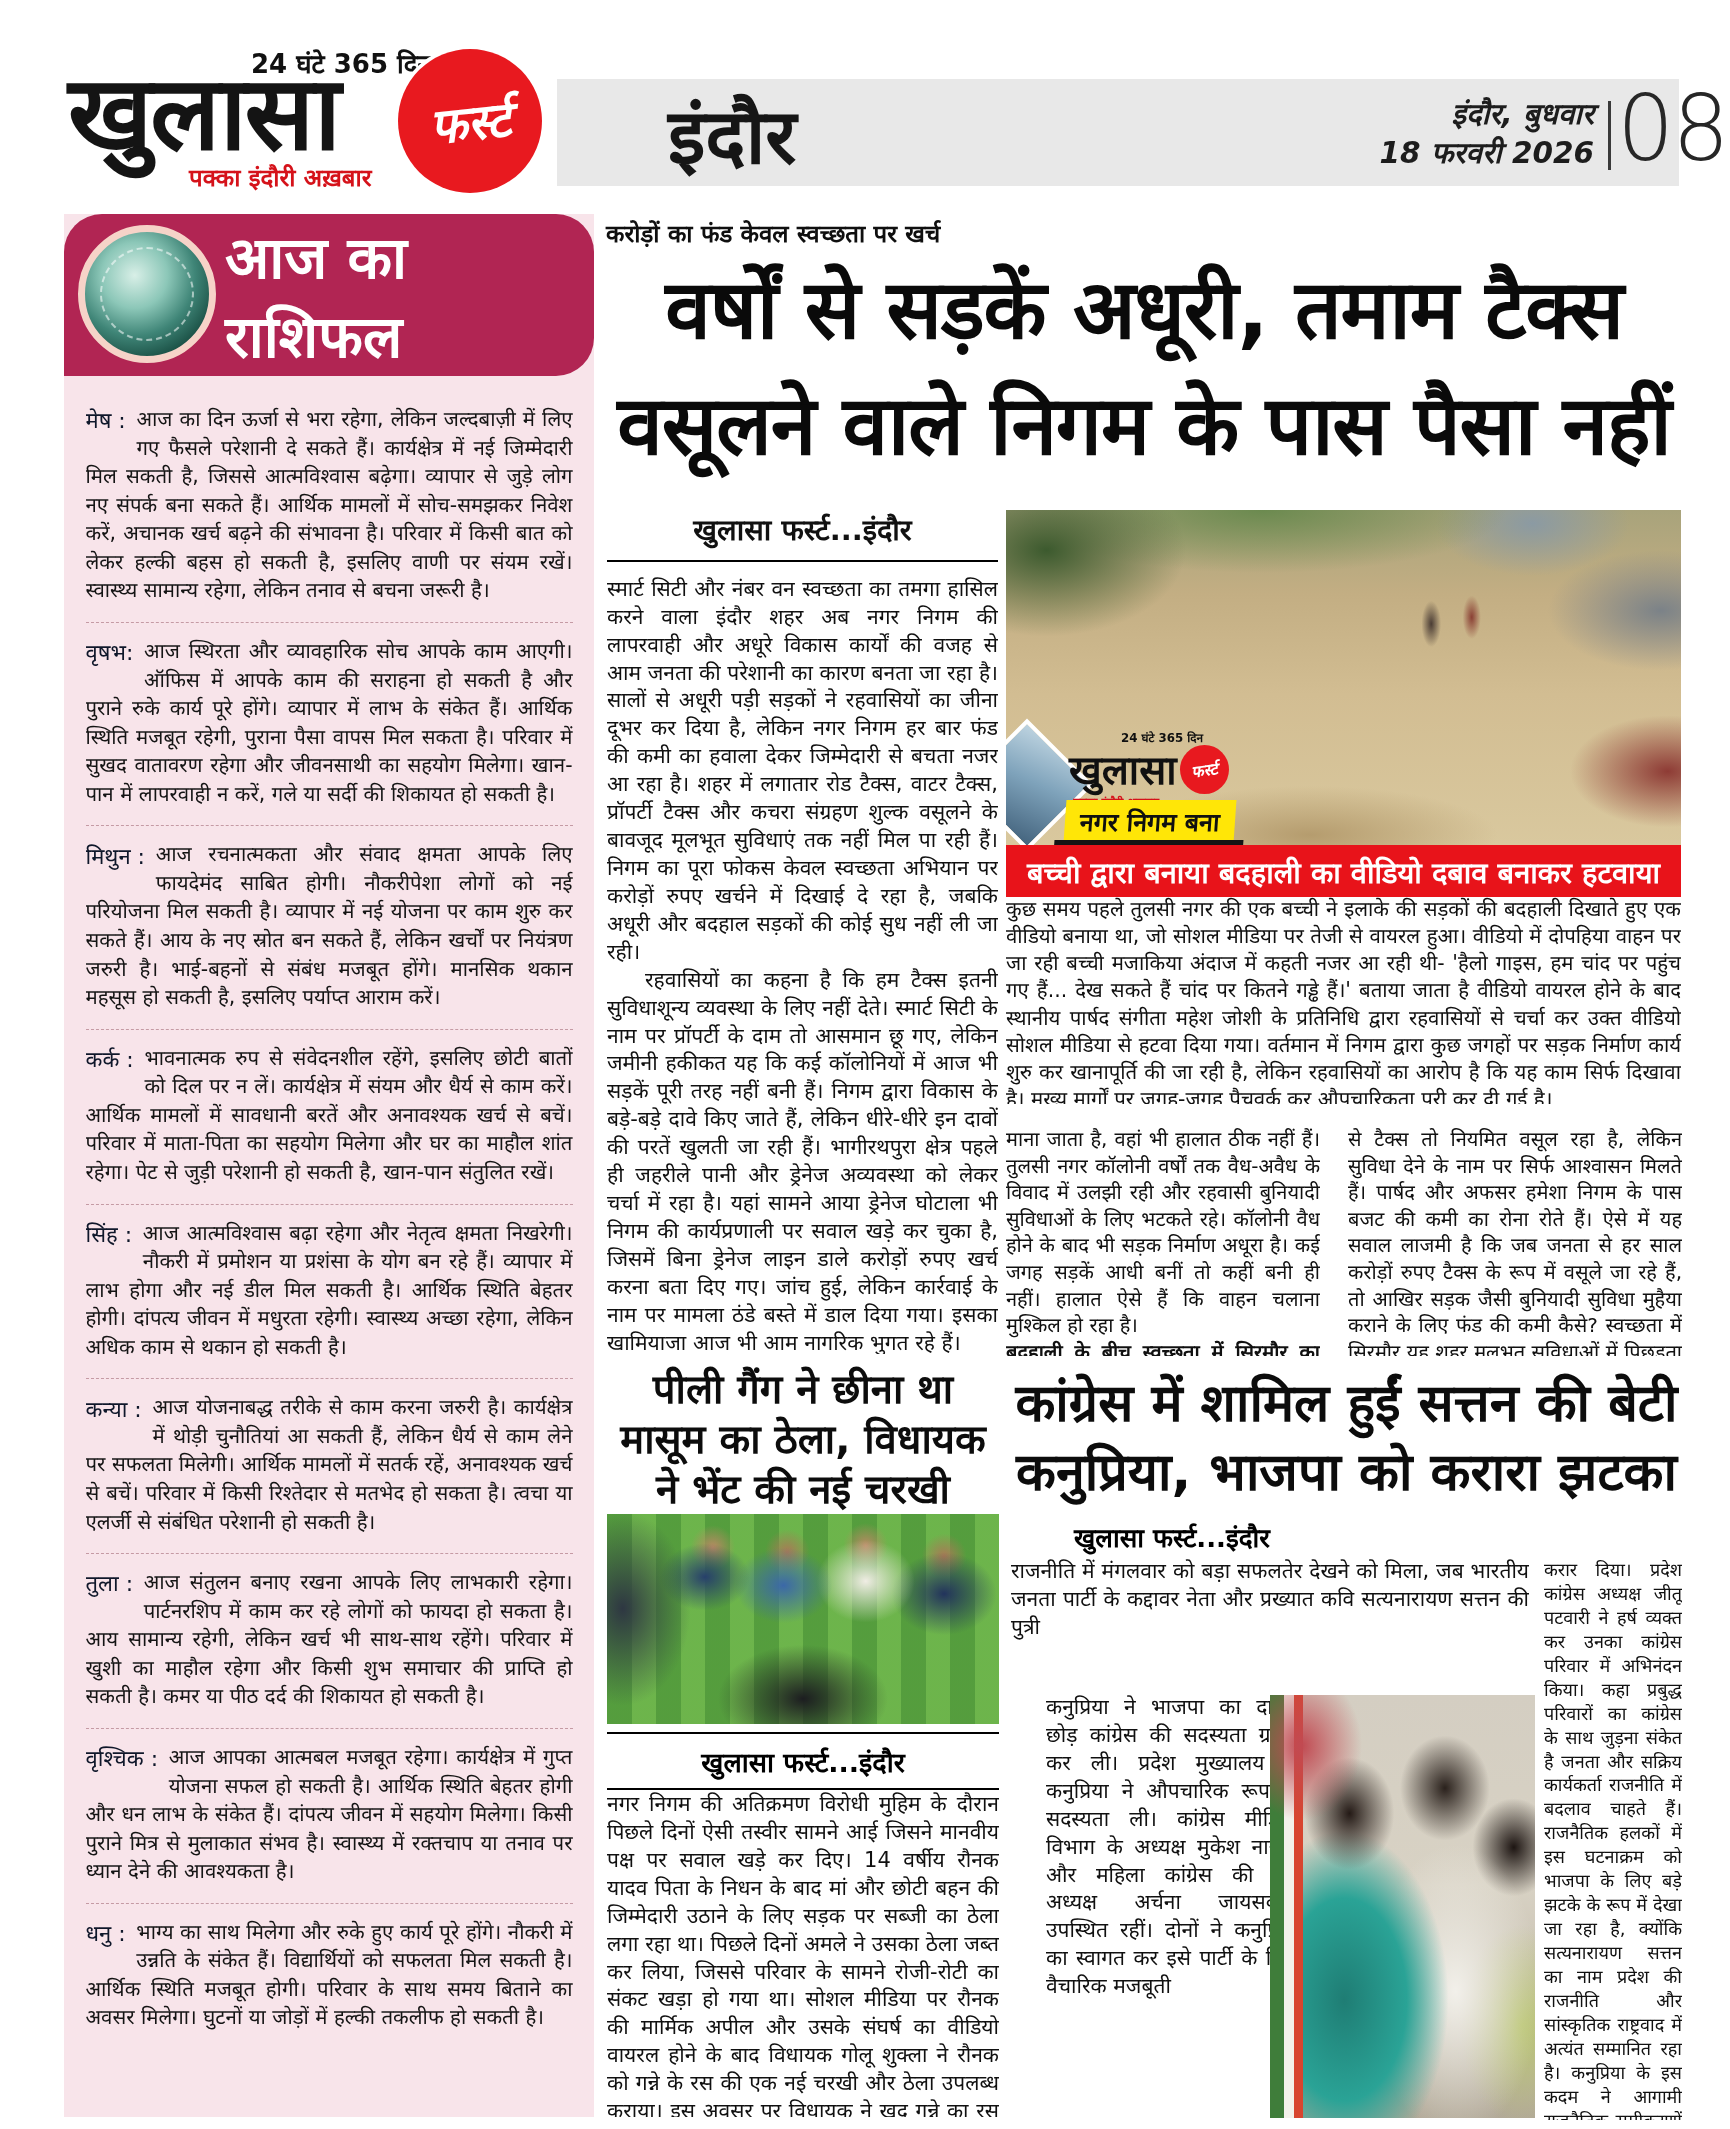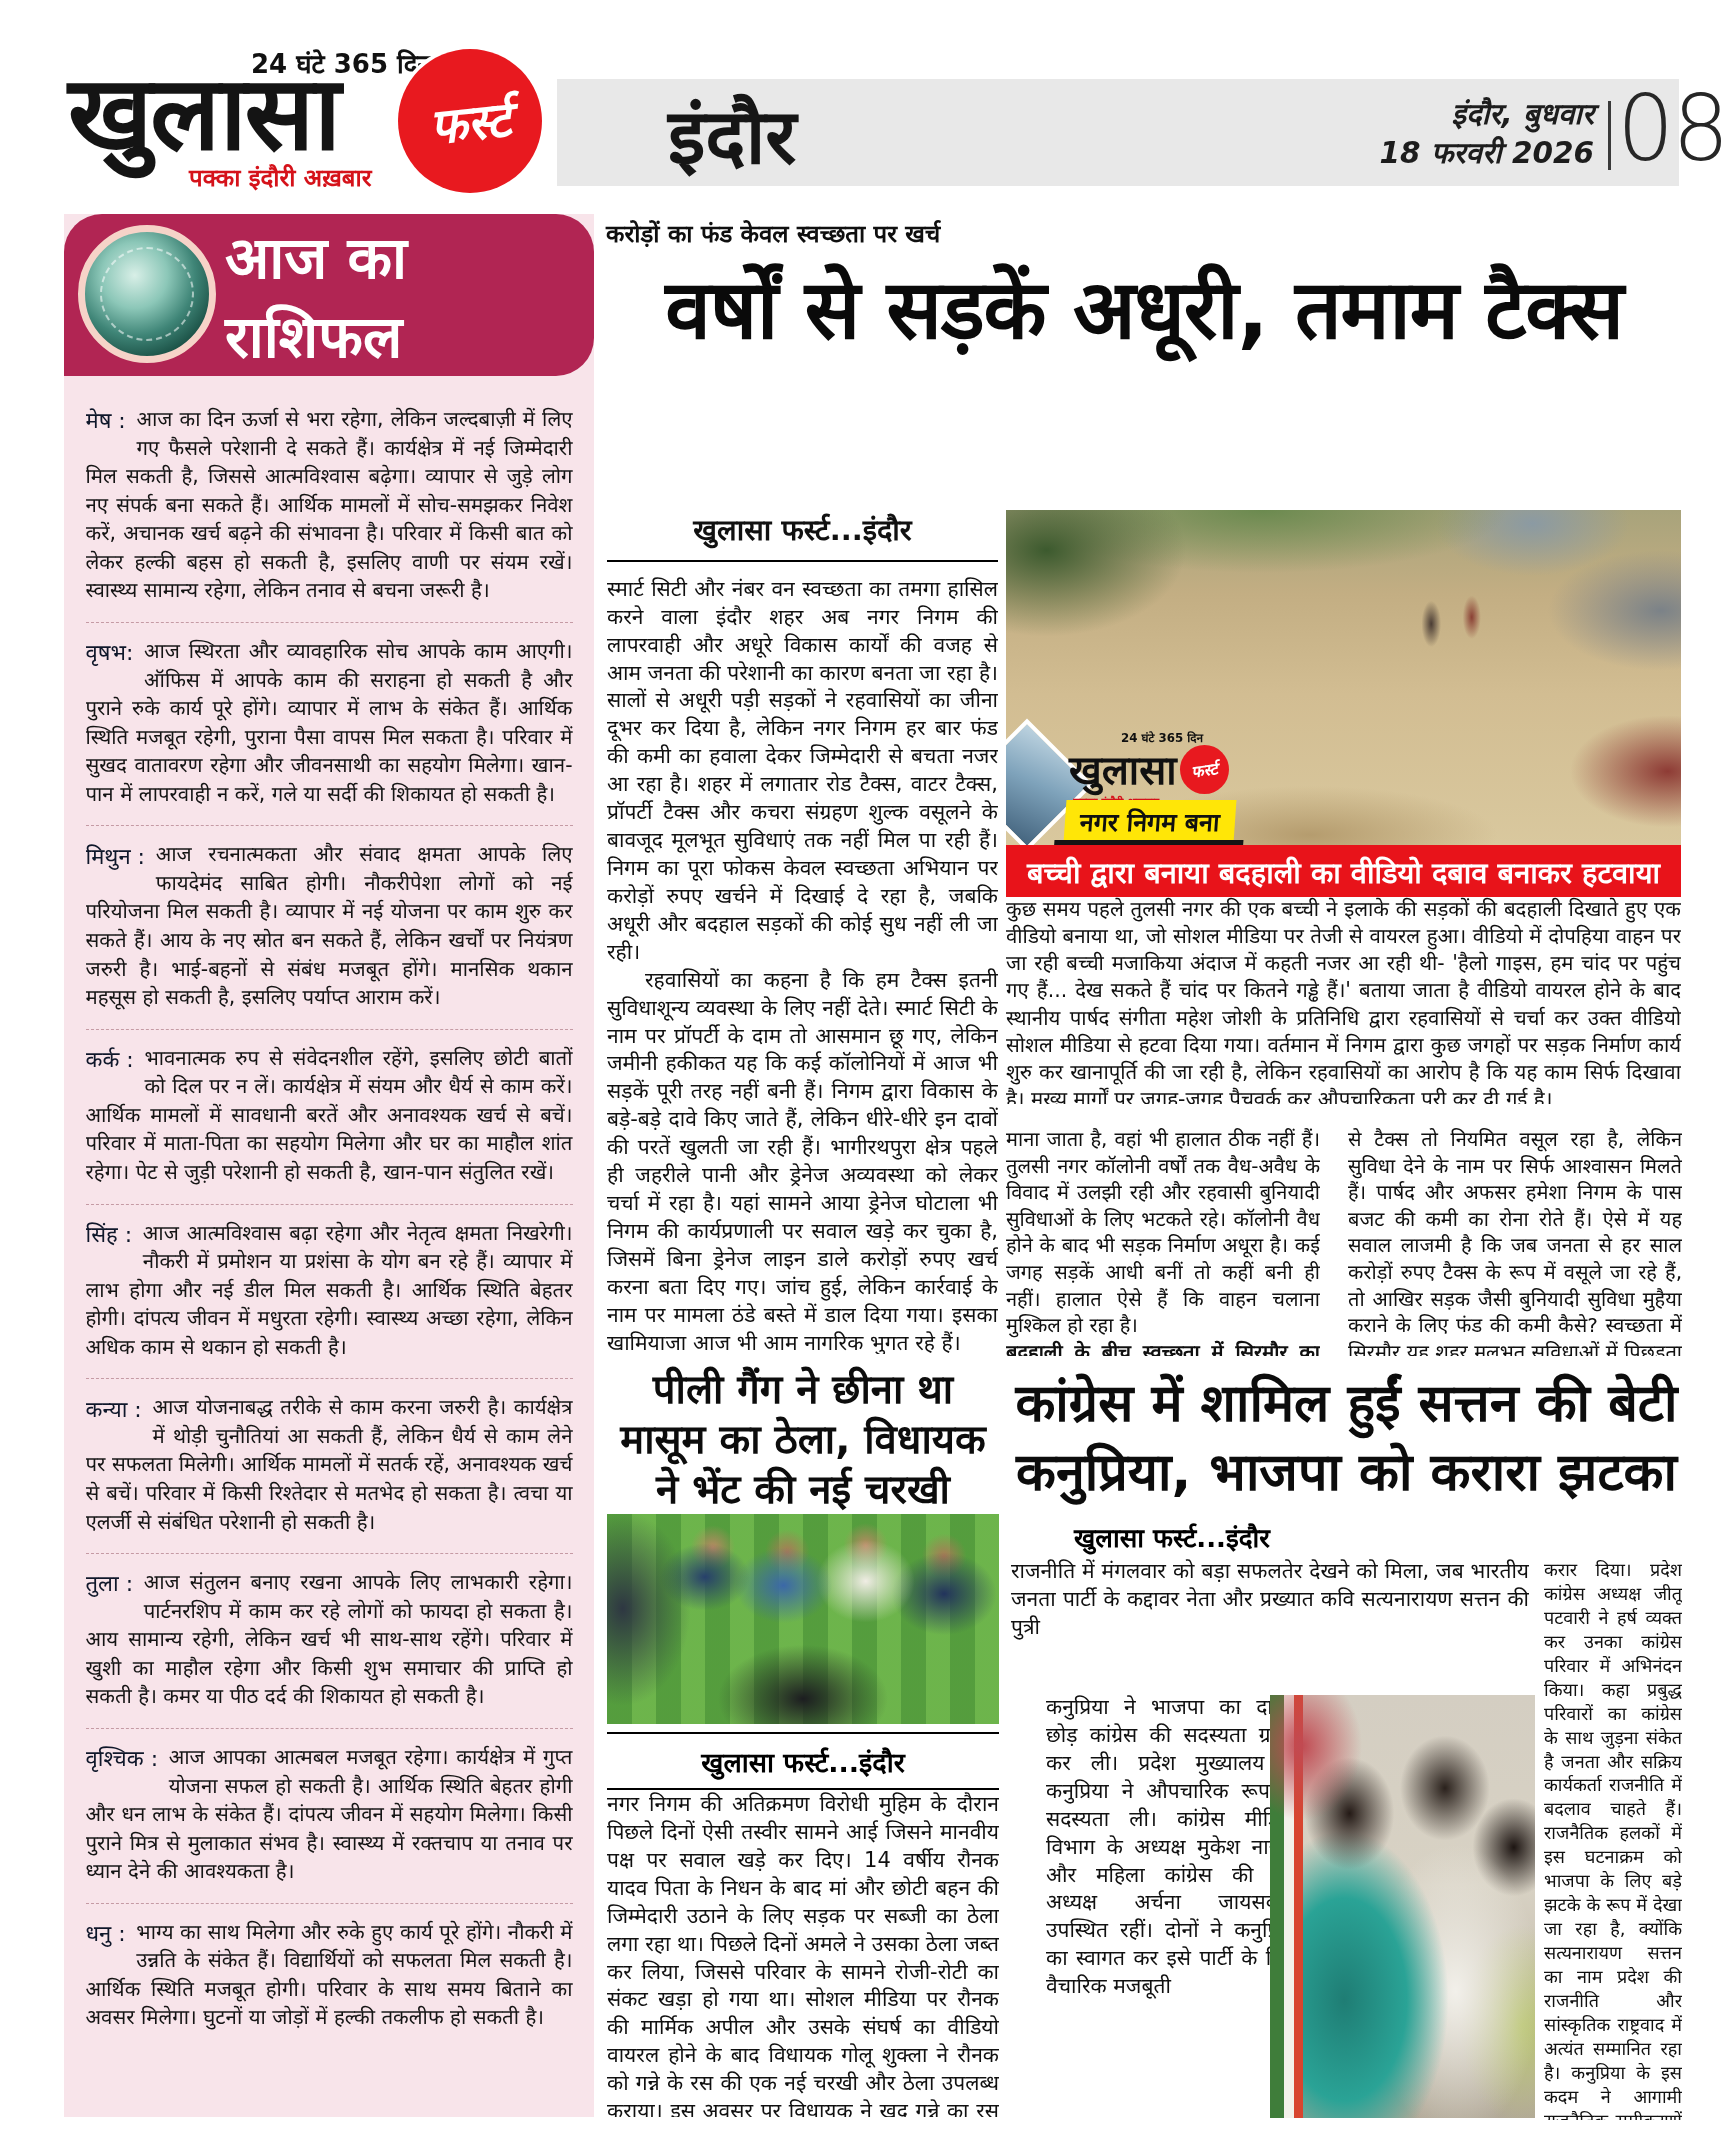--- a/index.html
+++ b/index.html
@@ -191,20 +191,21 @@
         <span class="h-sign">धनु :</span>
         <span class="h-text">भाग्य का साथ मिलेगा और रुके हुए कार्य पूरे होंगे। नौकरी में उन्नति के संकेत हैं। विद्यार्थियों को सफलता मिल सकती है। आर्थिक स्थिति मजबूत होगी। परिवार के साथ समय बिताने का अवसर मिलेगा। घुटनों या जोड़ों में हल्की तकलीफ हो सकती है।</span>
       </div>
 
     </div>
   </div>
 
   <div class="abs kicker">करोड़ों का फंड केवल स्वच्छता पर खर्च</div>
   <div class="abs headline">
     <div>वर्षों से सड़कें अधूरी, तमाम टैक्स</div>
+    <div>वसूलने वाले निगम के पास पैसा नहीं</div>
   </div>
 
   <div class="abs lead-col">
     <div class="byline">खुलासा फर्स्ट...इंदौर</div>
     <p class="body-text">स्मार्ट सिटी और नंबर वन स्वच्छता का तमगा हासिल करने वाला इंदौर शहर अब नगर निगम की लापरवाही और अधूरे विकास कार्यों की वजह से आम जनता की परेशानी का कारण बनता जा रहा है। सालों से अधूरी पड़ी सड़कों ने रहवासियों का जीना दूभर कर दिया है, लेकिन नगर निगम हर बार फंड की कमी का हवाला देकर जिम्मेदारी से बचता नजर आ रहा है। शहर में लगातार रोड टैक्स, वाटर टैक्स, प्रॉपर्टी टैक्स और कचरा संग्रहण शुल्क वसूलने के बावजूद मूलभूत सुविधाएं तक नहीं मिल पा रही हैं। निगम का पूरा फोकस केवल स्वच्छता अभियान पर करोड़ों रुपए खर्चने में दिखाई दे रहा है, जबकि अधूरी और बदहाल सड़कों की कोई सुध नहीं ली जा रही।</p>
     <p class="body-text indent">रहवासियों का कहना है कि हम टैक्स इतनी सुविधाशून्य व्यवस्था के लिए नहीं देते। स्मार्ट सिटी के नाम पर प्रॉपर्टी के दाम तो आसमान छू गए, लेकिन जमीनी हकीकत यह कि कई कॉलोनियों में आज भी सड़कें पूरी तरह नहीं बनी हैं। निगम द्वारा विकास के बड़े-बड़े दावे किए जाते हैं, लेकिन धीरे-धीरे इन दावों की परतें खुलती जा रही हैं। भागीरथपुरा क्षेत्र पहले ही जहरीले पानी और ड्रेनेज अव्यवस्था को लेकर चर्चा में रहा है। यहां सामने आया ड्रेनेज घोटाला भी निगम की कार्यप्रणाली पर सवाल खड़े कर चुका है, जिसमें बिना ड्रेनेज लाइन डाले करोड़ों रुपए खर्च करना बता दिए गए। जांच हुई, लेकिन कार्रवाई के नाम पर मामला ठंडे बस्ते में डाल दिया गया। इसका खामियाजा आज भी आम नागरिक भुगत रहे हैं।</p>
 
   </div>
 
   <div class="abs lead-photo">

